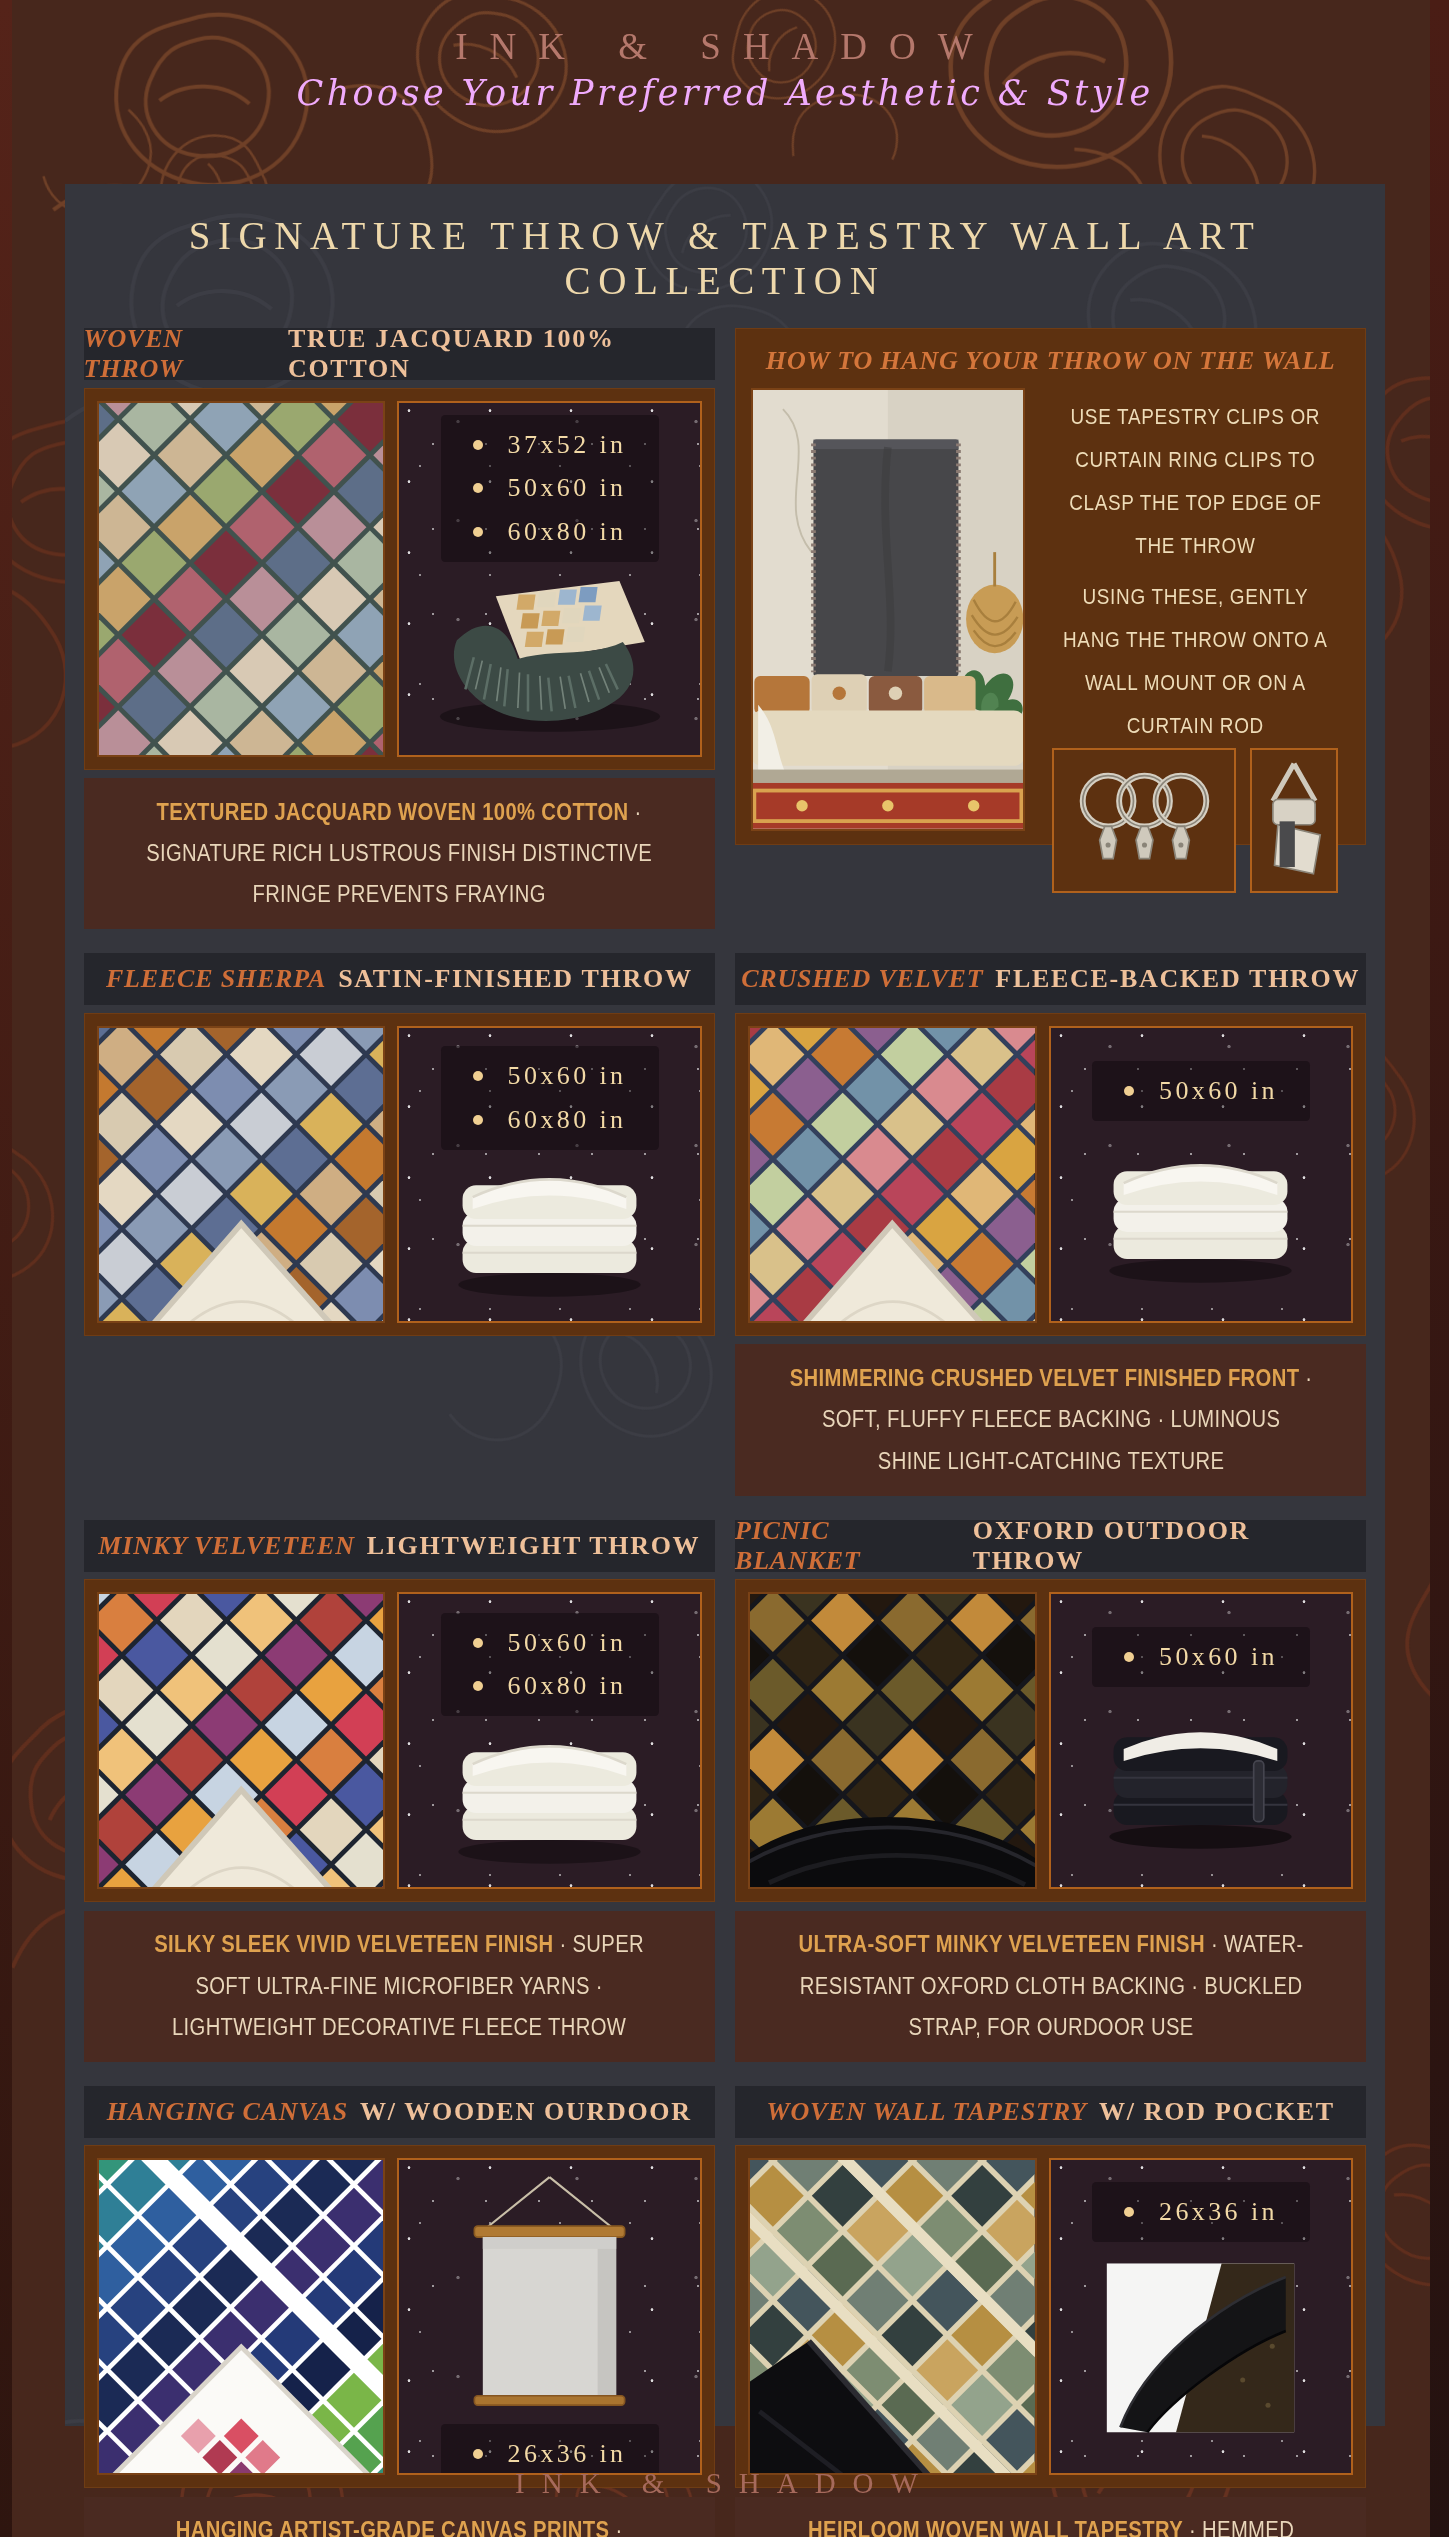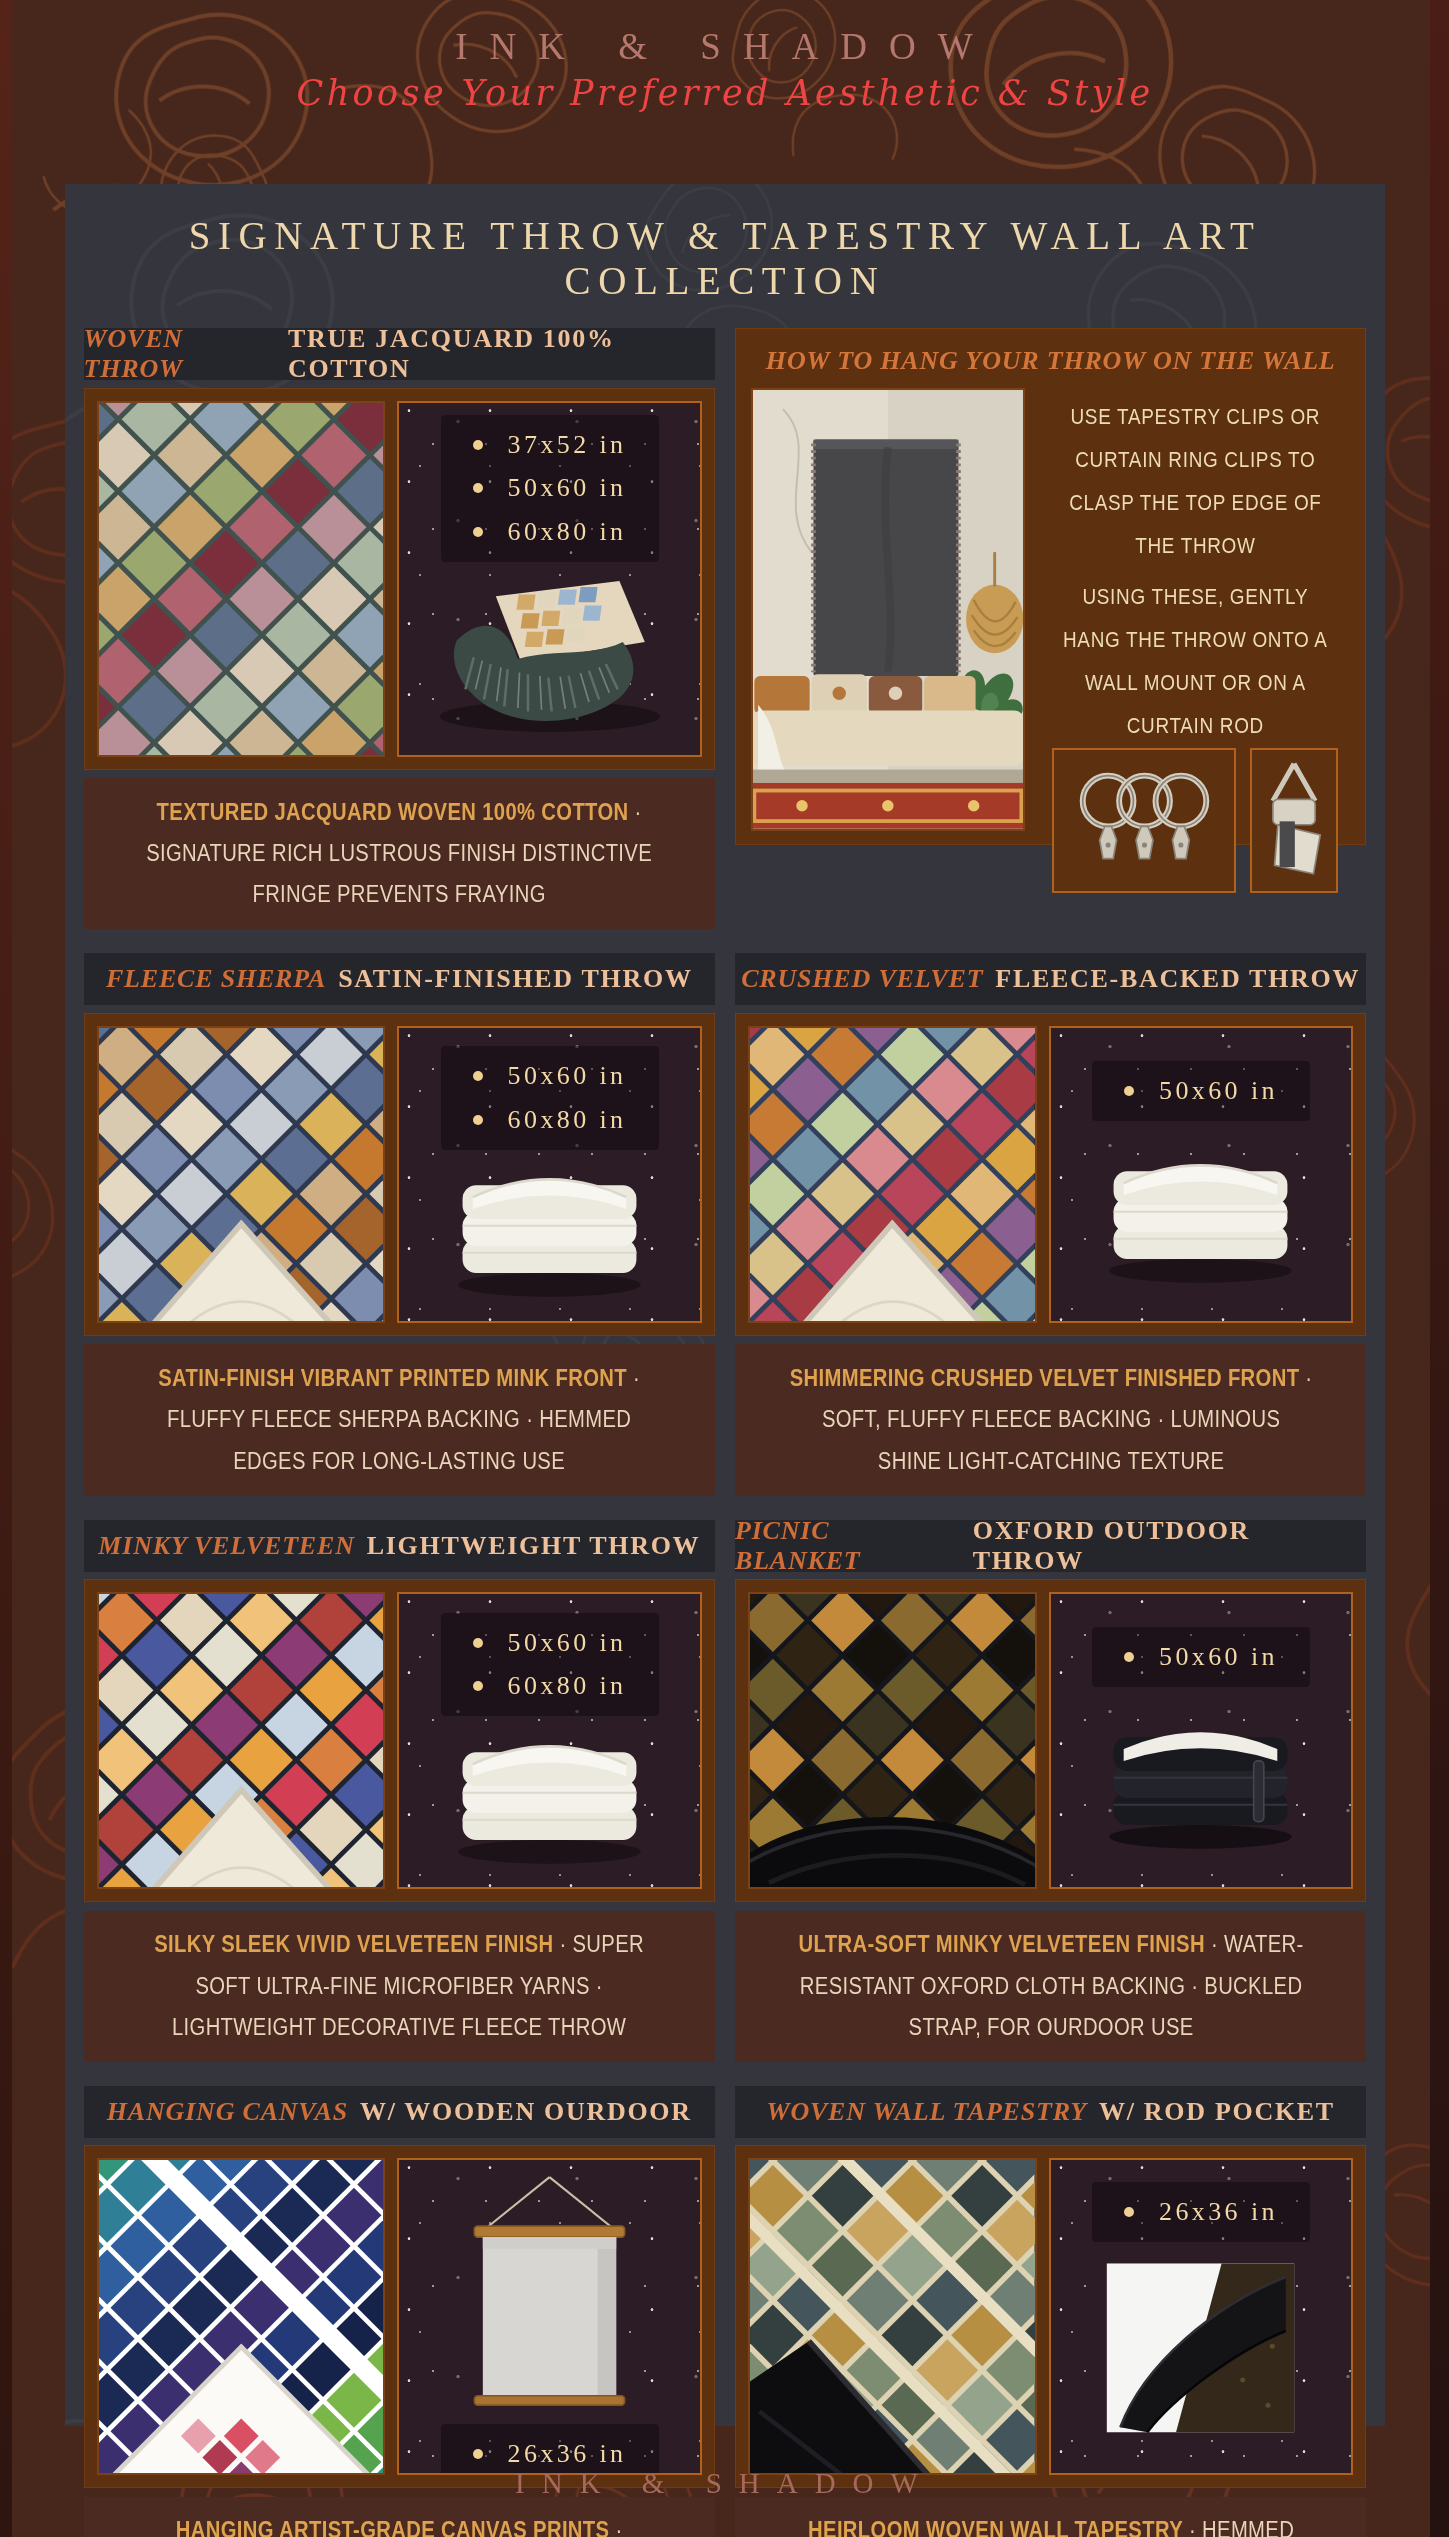--- a/index.html
+++ b/index.html
@@ -15,21 +15,21 @@
   .edge-right{position:absolute;right:0;top:0;width:20px;height:2538px;background:linear-gradient(180deg,#4a1d15,#241210);z-index:1}
 
   
   .brand-title{
     position:absolute;top:25px;left:0;width:100%;text-align:center;z-index:2;
     font-family:"Liberation Serif", serif;font-size:37px;color:#b5786c;
     letter-spacing:22px;font-weight:400;
   }
   .brand-tagline{
     position:absolute;top:73px;left:0;width:100%;text-align:center;z-index:2;
-    font-family:"DejaVu Serif", serif;font-style:italic;font-size:35px;color:#ef4444;
+    font-family:"DejaVu Serif", serif;font-style:italic;font-size:35px;color:#f0abfc;
     letter-spacing:3.4px;
   }
   .footer-brand{
     position:absolute;top:2467px;left:0;width:100%;text-align:center;z-index:2;
     font-family:"Liberation Serif", serif;font-size:29px;color:#a66a5c;letter-spacing:17px;
   }
 
   
   .main-panel{
     position:absolute;left:65px;top:184px;width:1320px;height:2242px;z-index:2;
@@ -693,23 +693,20 @@
                     <rect x="22" y="64" width="206" height="40" rx="16" fill="#f3f1ea"></rect>
                     <rect x="22" y="32" width="206" height="40" rx="16" fill="#eceade"></rect>
                     <path d="M34,46 Q125,4 216,46 L216,60 Q125,28 34,60 Z" fill="#f8f6f0"></path>
                     <path d="M34,46 Q125,4 216,46" fill="none" stroke="#dcd8cc" stroke-width="3"></path>
                     <path d="M22,80 l206,0 M22,112 l206,0" stroke="#dcd8cc" stroke-width="2.5"></path>
                   </svg>
                 </div>
             </div>
           </div>
         </div>
-        <div class="caption cap-r23">
-          <span class="cond"><b class="hl">SATIN-FINISH VIBRANT PRINTED MINK FRONT</b><span> · FLUFFY FLEECE SHERPA BACKING · HEMMED EDGES FOR LONG-LASTING USE</span></span>
-        </div>
       </section>
 
       <section class="col">
         <div class="sec-header">
           <span class="em">CRUSHED VELVET</span>
           <span class="rest">FLEECE-BACKED THROW</span>
         </div>
         <div class="card h380">
           <div class="card-inner">
             <div class="photo">

